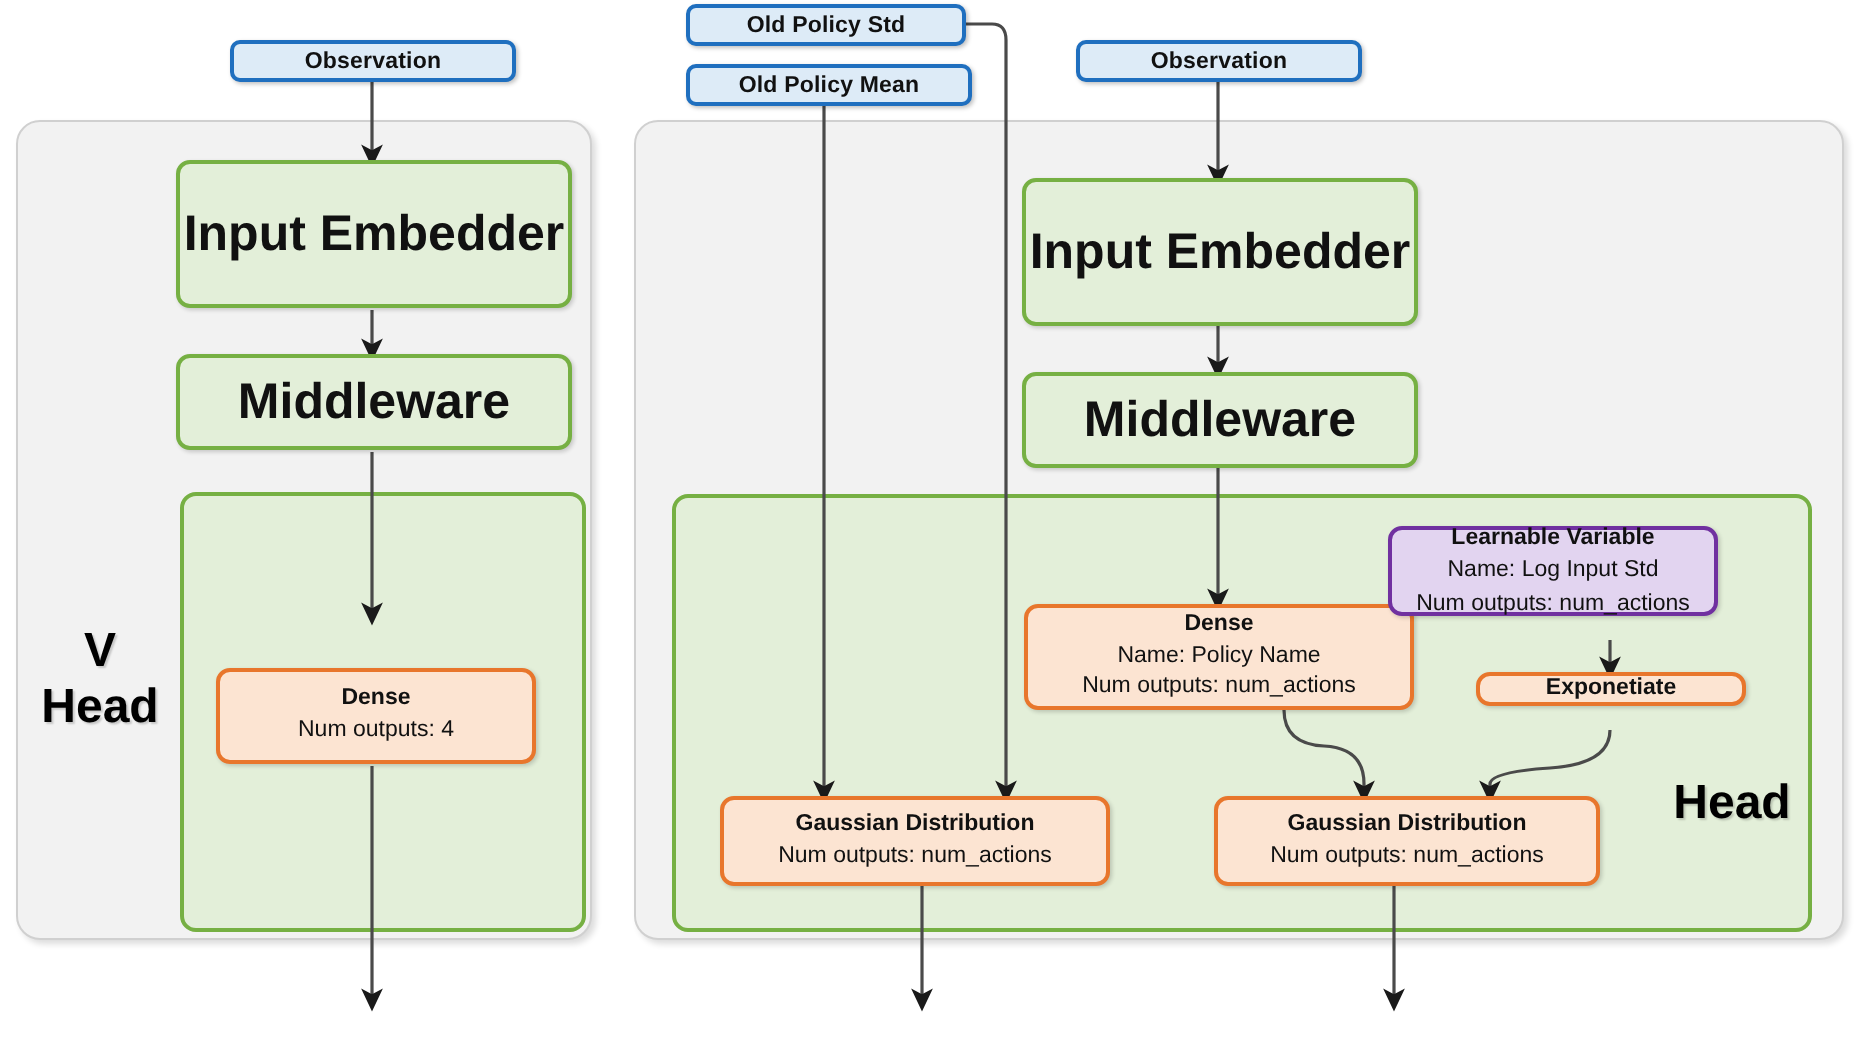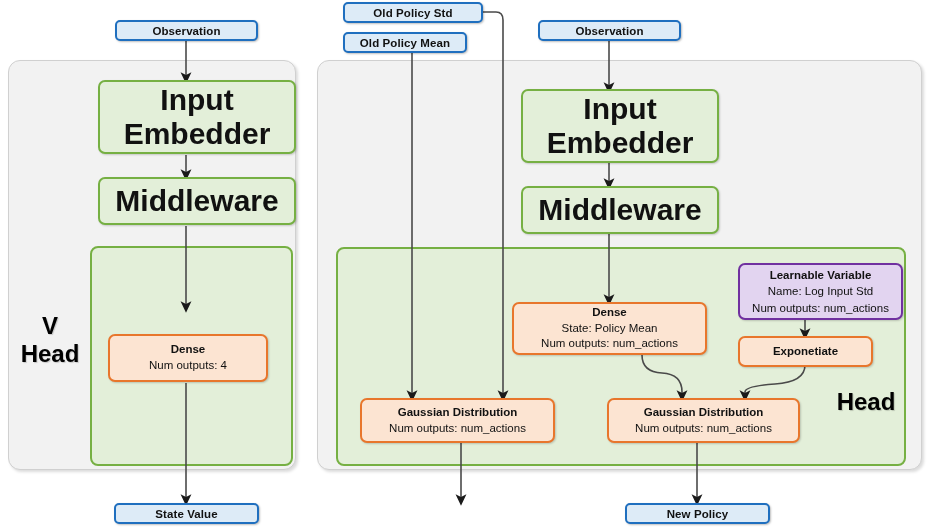--- a/index.html
+++ b/index.html
@@ -54,24 +54,23 @@
     font-size: 11.5px;
     font-weight: bold;
     letter-spacing: 0.1px;
     box-shadow: 1px 1px 2px rgba(0,0,0,0.25);
   }
   
   .green-block {
     background: #e3efd9;
     border: 2.5px solid #76b043;
     border-radius: 7px;
-    font-size: 30px;
+    font-size: 25px;
     font-weight: bold;
     box-shadow: 1px 1px 2px rgba(0,0,0,0.18);
-    margin-left: 10px;
   }
   
   .orange-block {
     background: #fce4d2;
     border: 2.5px solid #e8762c;
     border-radius: 7px;
     font-size: 11.5px;
     box-shadow: 1px 1px 2px rgba(0,0,0,0.18);
     line-height: 1.38;
   }
@@ -162,77 +161,71 @@
 
   <div class="node green-block" style="left:88px; top:177px; width:198px; height:48px;">
     <span>Middleware</span>
   </div>
 
   <div class="node orange-block" style="left:108px; top:334px; width:160px; height:48px;">
     <span class="ttl">Dense</span>
     <span>Num outputs: 4</span>
   </div>
 
-  <div class="node io-box" style="left:114px; top:503px; width:145px; height:21px;">
-    <span>State Value</span>
-  </div>
 
   <div class="head-label" style="left:14px; top:312px; width:72px;">
     <div>V</div>
     <div>Head</div>
   </div>
 
   <div class="node io-box" style="left:343px; top:2px; width:140px; height:21px;">
     <span>Old Policy Std</span>
   </div>
 
-  <div class="node io-box" style="left:343px; top:32px; width:124px; height:21px;">
+  <div class="node io-box" style="left:343px; top:32px; width:143px; height:21px;">
     <span>Old Policy Mean</span>
   </div>
 
   <div class="node io-box" style="left:538px; top:20px; width:143px; height:21px;">
     <span>Observation</span>
   </div>
 
   <div class="node green-block" style="left:511px; top:89px; width:198px; height:74px;">
     <span>Input Embedder</span>
   </div>
 
   <div class="node green-block" style="left:511px; top:186px; width:198px; height:48px;">
     <span>Middleware</span>
   </div>
 
   <div class="node orange-block" style="left:512px; top:302px; width:195px; height:53px;">
     <span class="ttl">Dense</span>
-    <span>State: Policy Mean</span>
-    <span>Num outputs: num_actions</span>
-  </div>
-
-  <div class="node purple-block" style="left:738px; top:263px; width:165px; height:57px;">
+    <span>Name: Policy Name</span>
+    <span>Num outputs: num_actions</span>
+  </div>
+
+  <div class="node purple-block" style="left:694px; top:263px; width:165px; height:45px;">
     <span class="ttl">Learnable Variable</span>
     <span>Name: Log Input Std</span>
     <span>Num outputs: num_actions</span>
   </div>
 
-  <div class="node orange-block" style="left:738px; top:336px; width:135px; height:31px;">
+  <div class="node orange-block" style="left:738px; top:336px; width:135px; height:17px;">
     <span class="ttl">Exponetiate</span>
   </div>
 
   <div class="node orange-block" style="left:360px; top:398px; width:195px; height:45px;">
     <span class="ttl">Gaussian Distribution</span>
     <span>Num outputs: num_actions</span>
   </div>
 
   <div class="node orange-block" style="left:607px; top:398px; width:193px; height:45px;">
     <span class="ttl">Gaussian Distribution</span>
     <span>Num outputs: num_actions</span>
   </div>
 
 
-  <div class="node io-box" style="left:625px; top:503px; width:145px; height:21px;">
-    <span>New Policy</span>
-  </div>
 
   <div class="head-label" style="left:818px; top:388px; width:96px;">
     <div>Head</div>
   </div>
 
 </div>
 
 </body></html>

